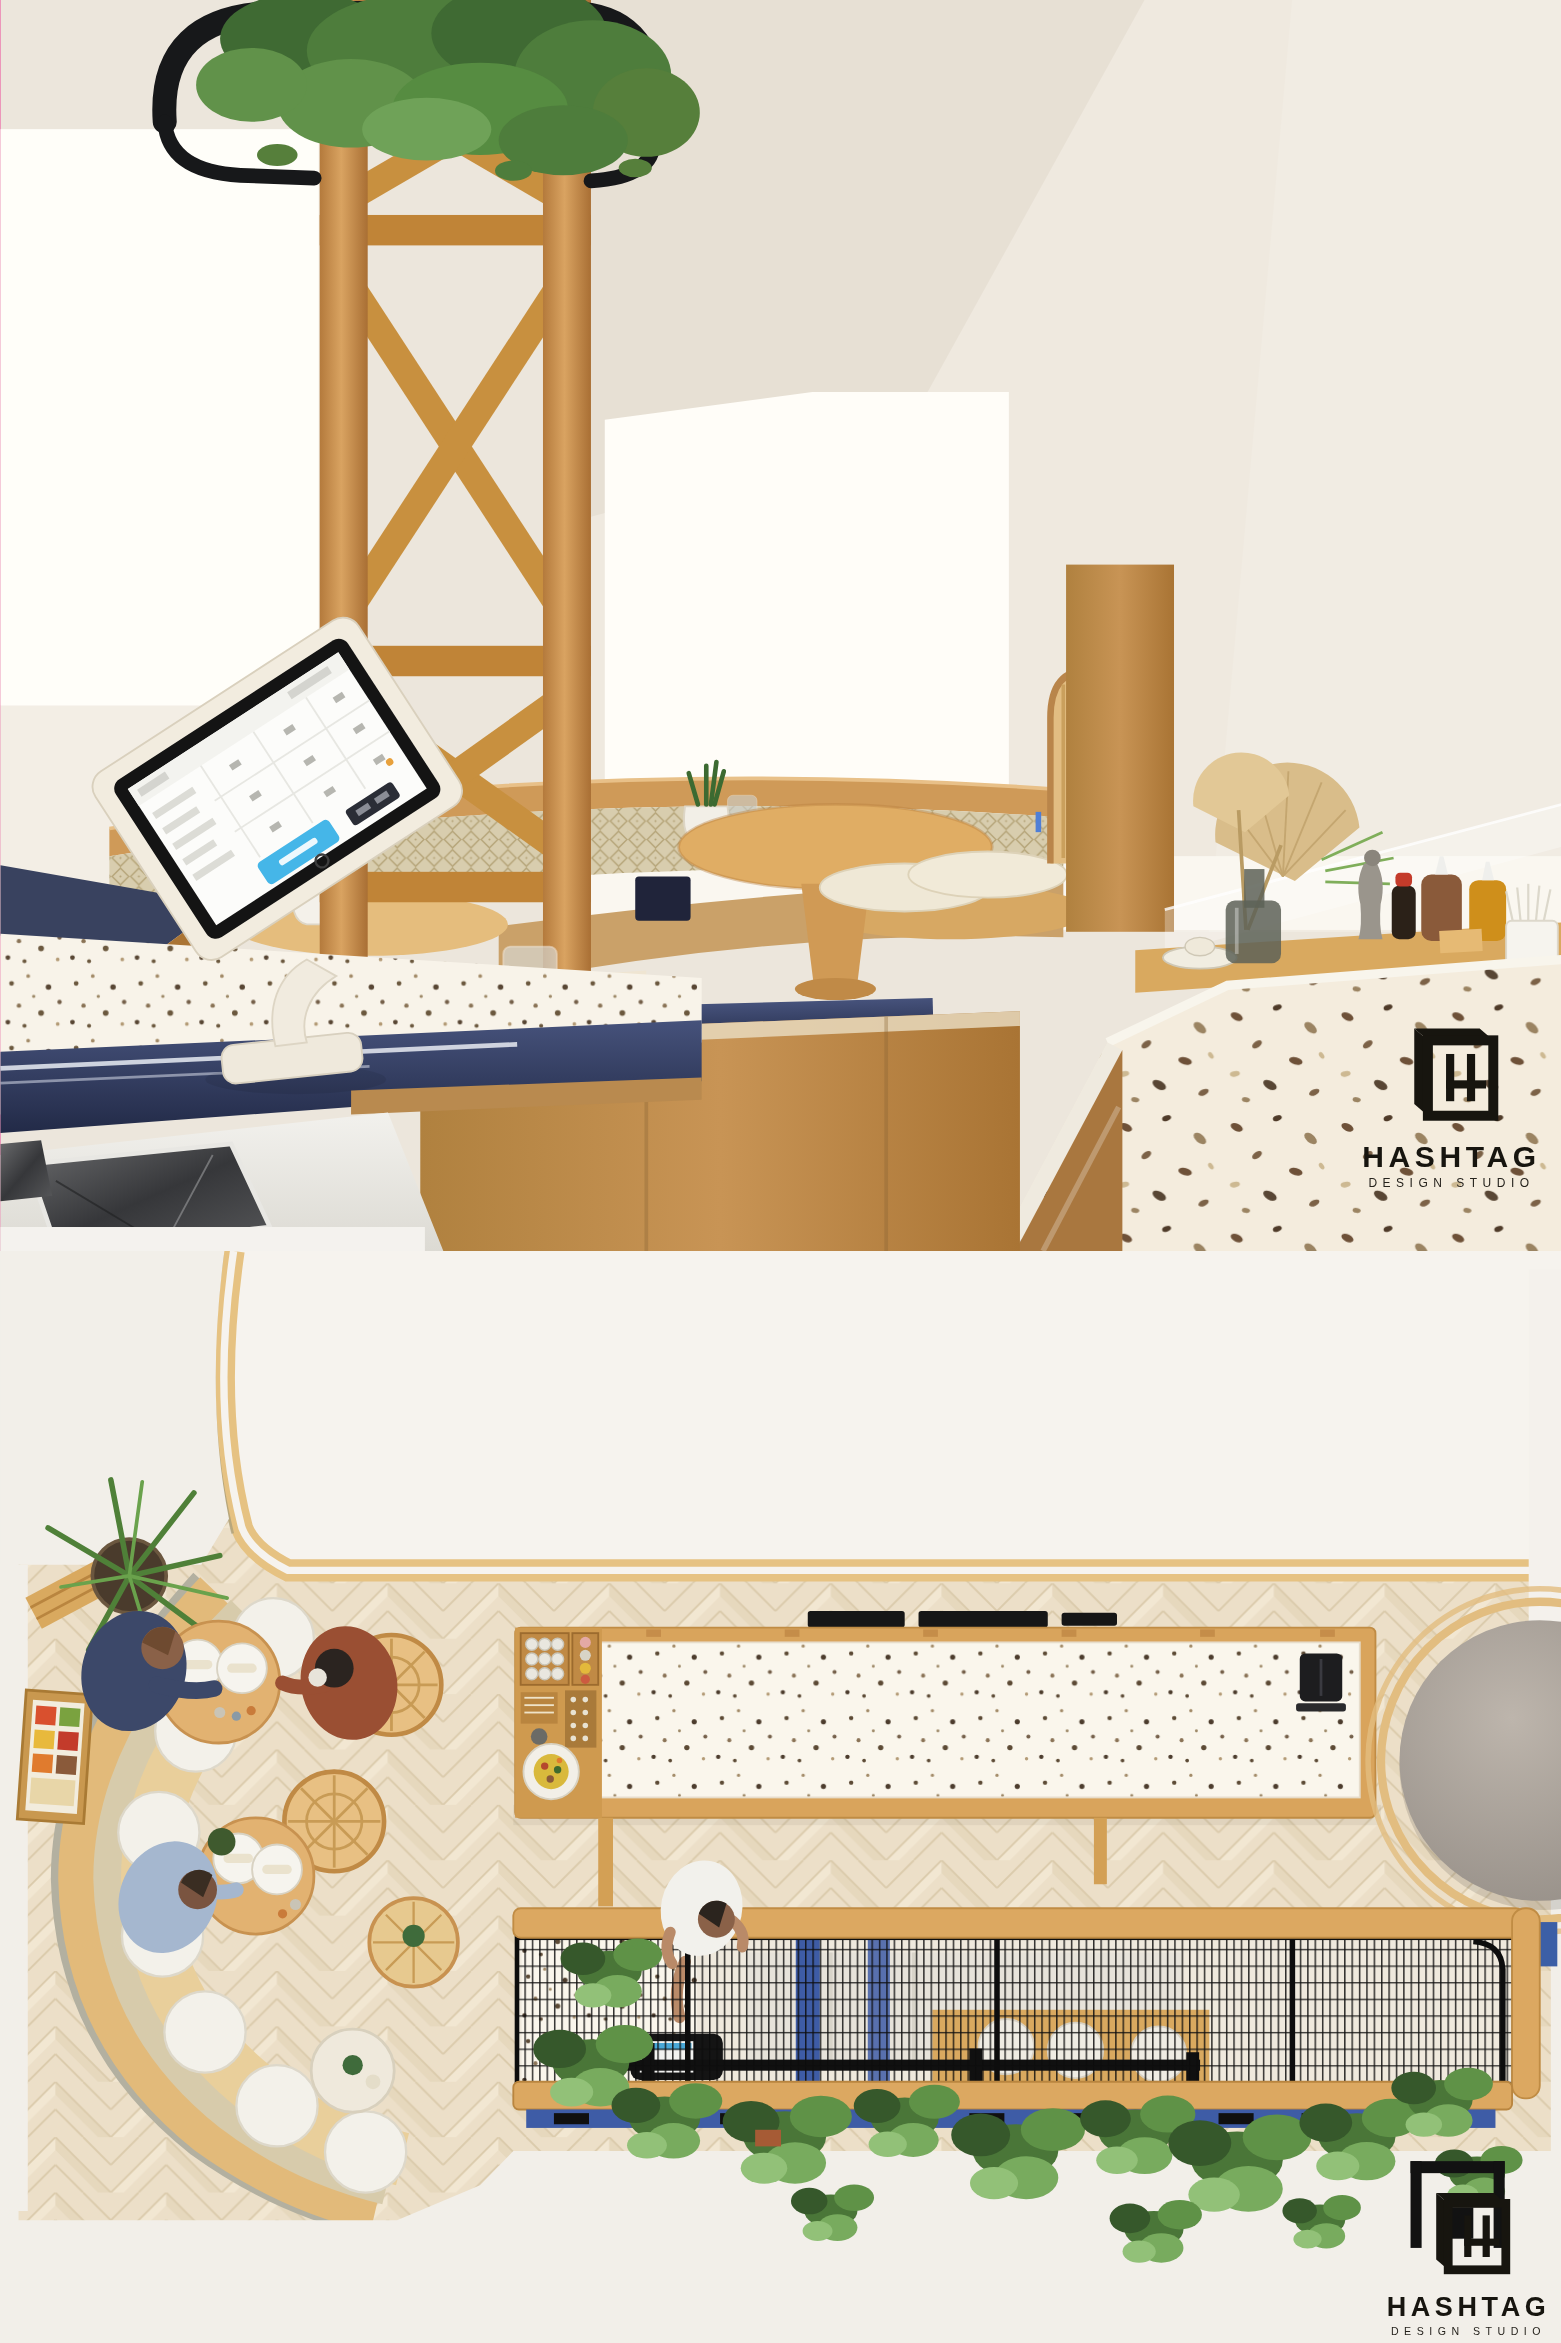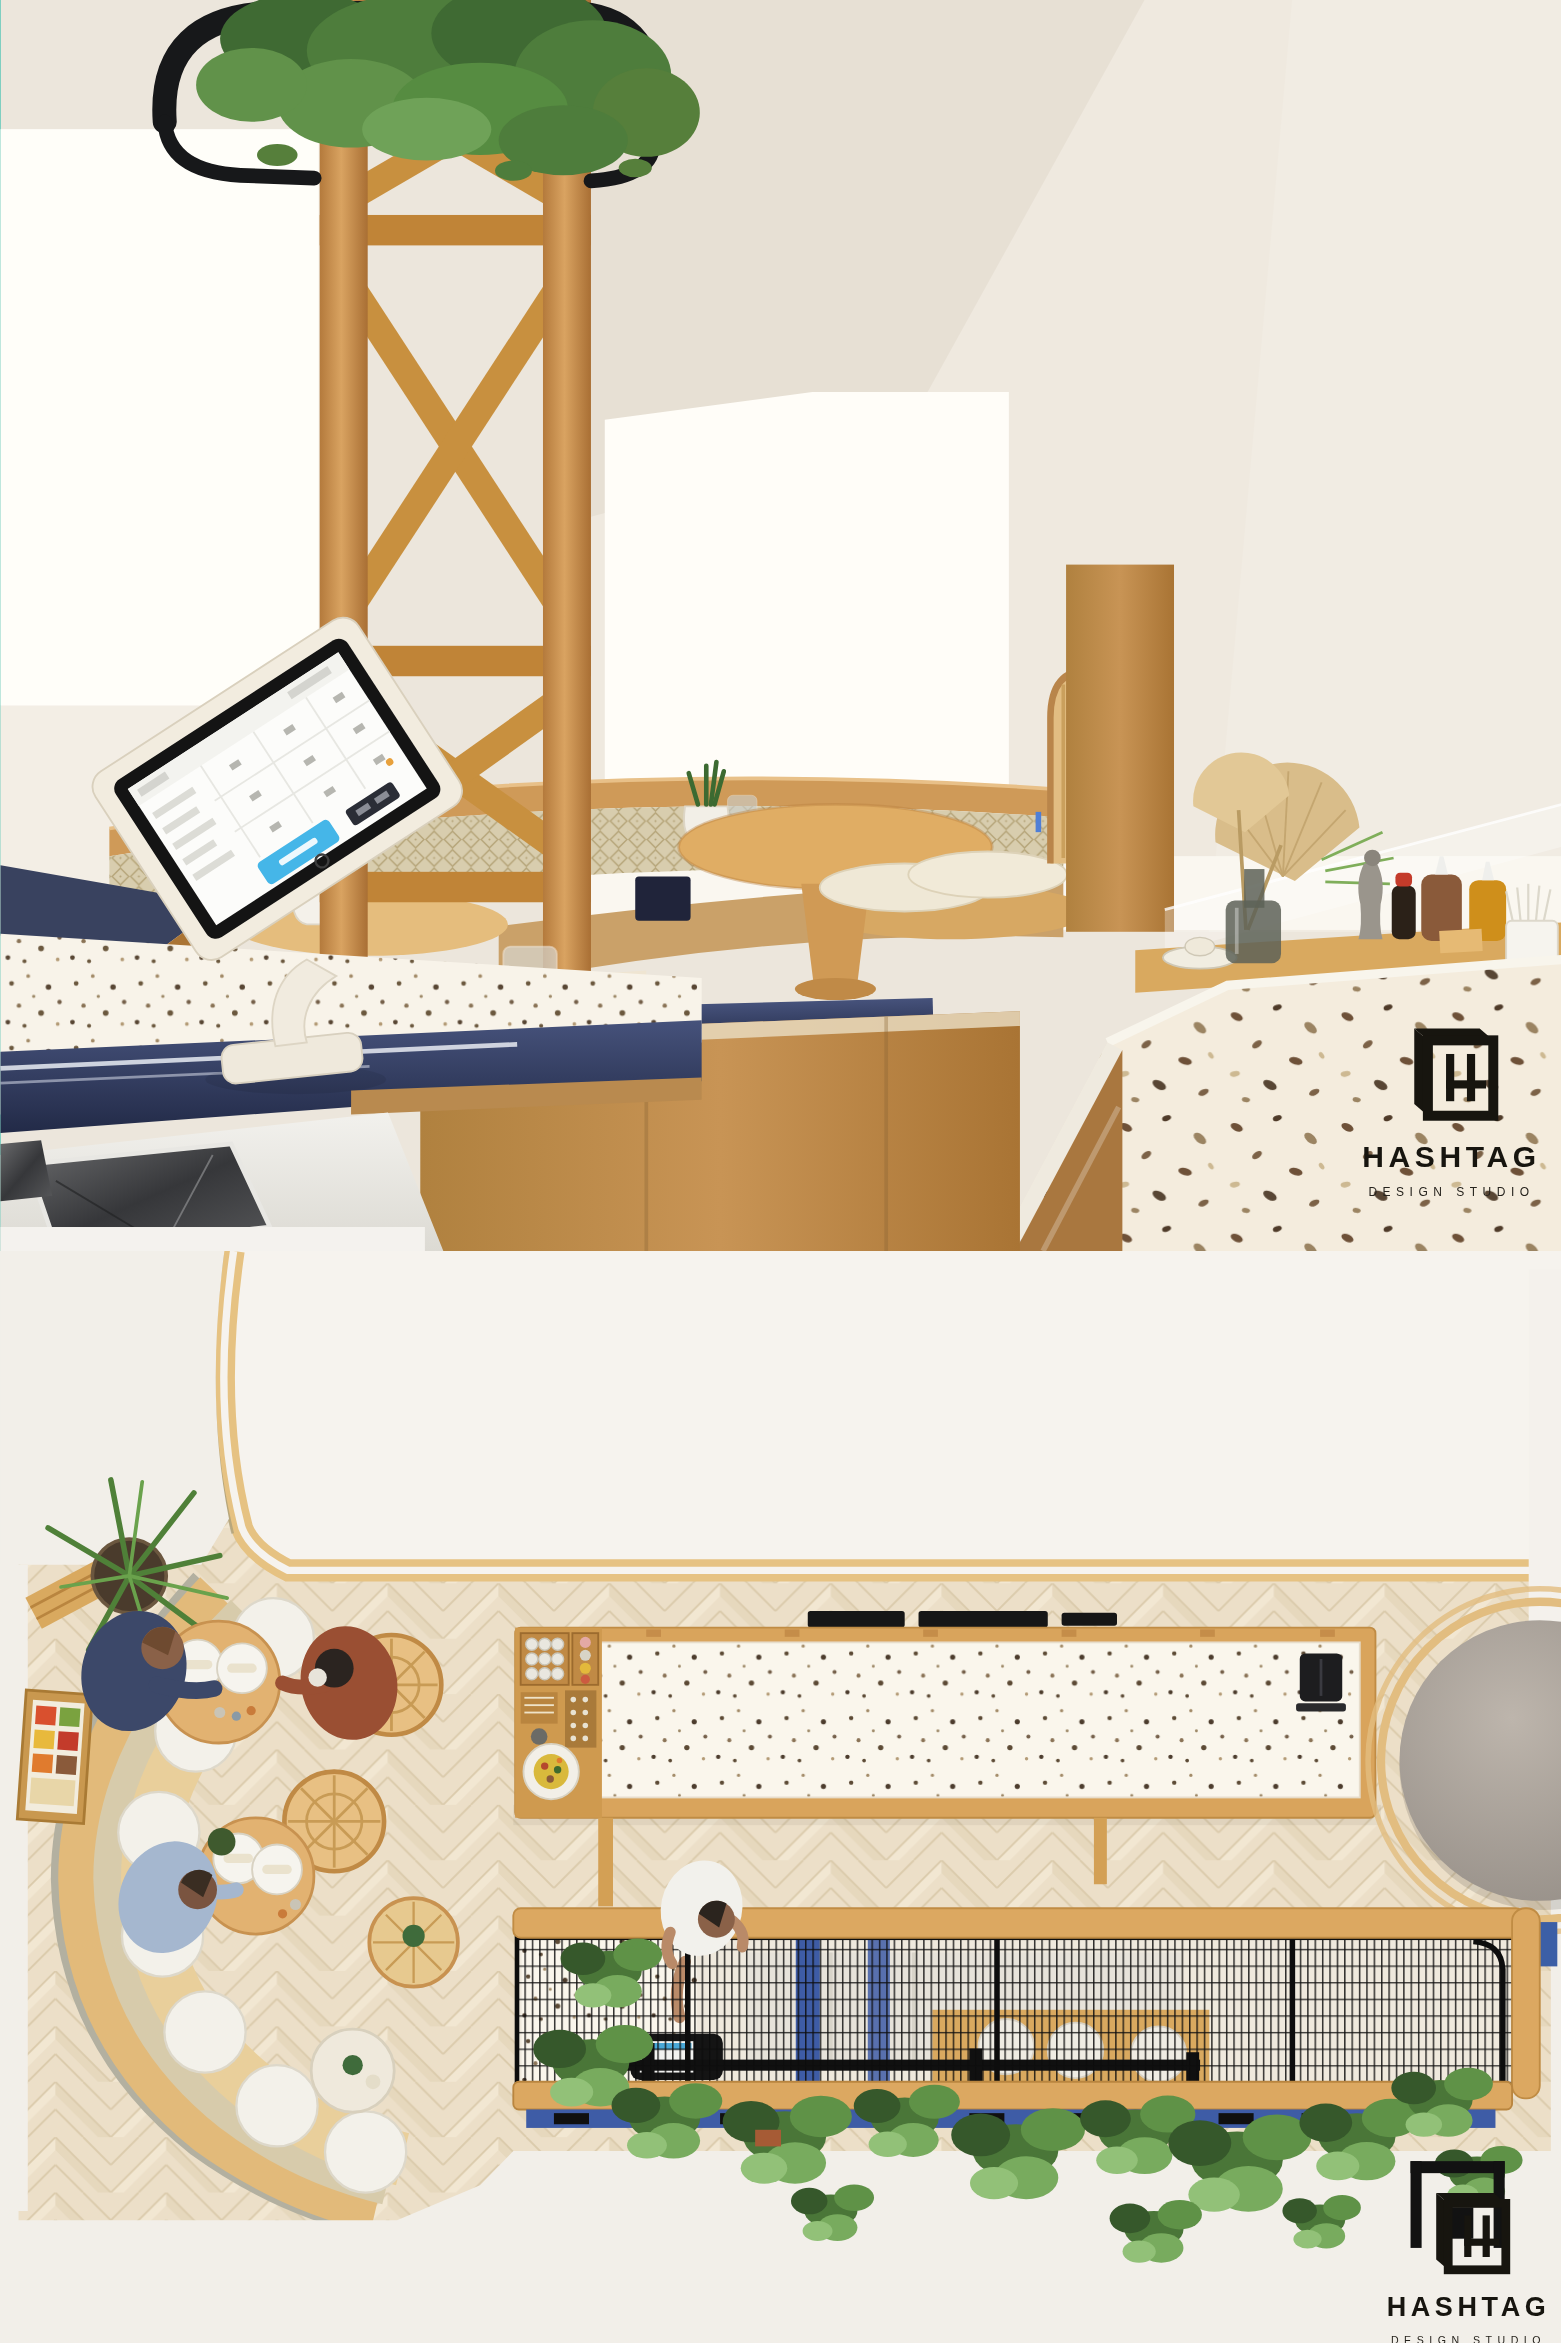--- a/index.html
+++ b/index.html
@@ -1,25 +1,25 @@
 <!DOCTYPE html>
 <html style="font-size:14.8px"><head>
 <meta charset="utf-8">
 <style>
   html,body{margin:0;padding:0;background:#e9e4db;}
-  .stage{position:relative;width:1562px;height:2343px;overflow:hidden;background:#14b8a6;
+  .stage{position:relative;width:1562px;height:2343px;overflow:hidden;background:#ec4899;
          font-family:"Liberation Sans", sans-serif;}
   .view{position:absolute;left:0;width:1562px;}
   #view-top{top:0;height:1251px;}
   #view-plan{top:1251px;height:1092px;background:#f2efe9;}
   .view svg{position:absolute;left:0;top:0;display:block;}
   .logo{position:absolute;text-align:center;color:#17150f;line-height:1;}
   .logo svg{position:static;display:block;margin:0 auto;}
   .logo-brand{font-weight:bold;letter-spacing:4.6px;margin-top:9.2px;color:#17150f;}
-  .logo-tagline{letter-spacing:5.5px;margin-top:14px;color:#26231d;}
+  .logo-tagline{letter-spacing:5.5px;margin-top:5px;color:#26231d;}
   #logo-top{left:1350px;top:1024px;width:203px;}
   #logo-top .logo-mark{width:109px;height:109px;}
   #logo-top .logo-brand{font-size:30px;}
   #logo-top .logo-tagline{font-size:12px;}
   #logo-plan{left:1381px;top:938px;width:175px;}
   #logo-plan .logo-mark{width:96px;height:96px;}
   #logo-plan .logo-brand{font-size:27px;}
   #logo-plan .logo-tagline{font-size:10.6px;}
 </style>
 </head>

